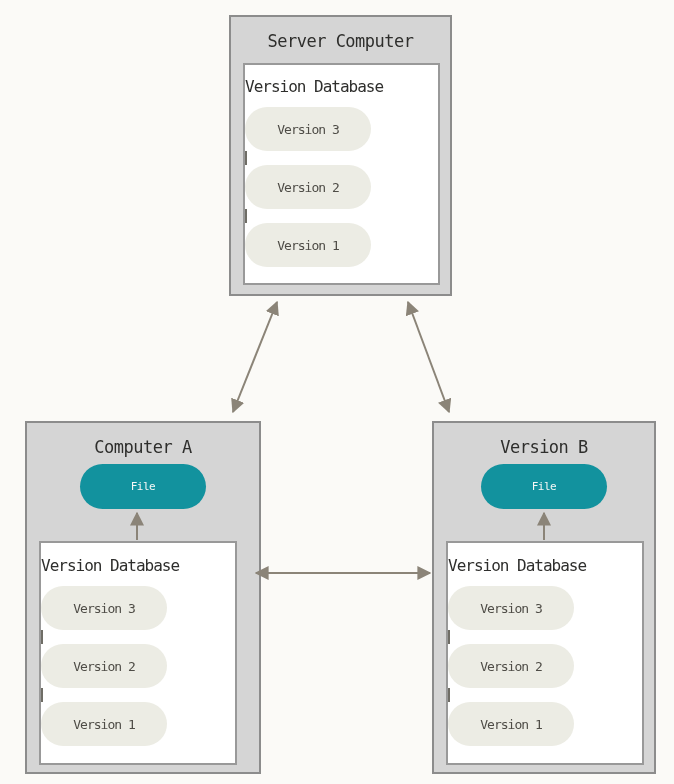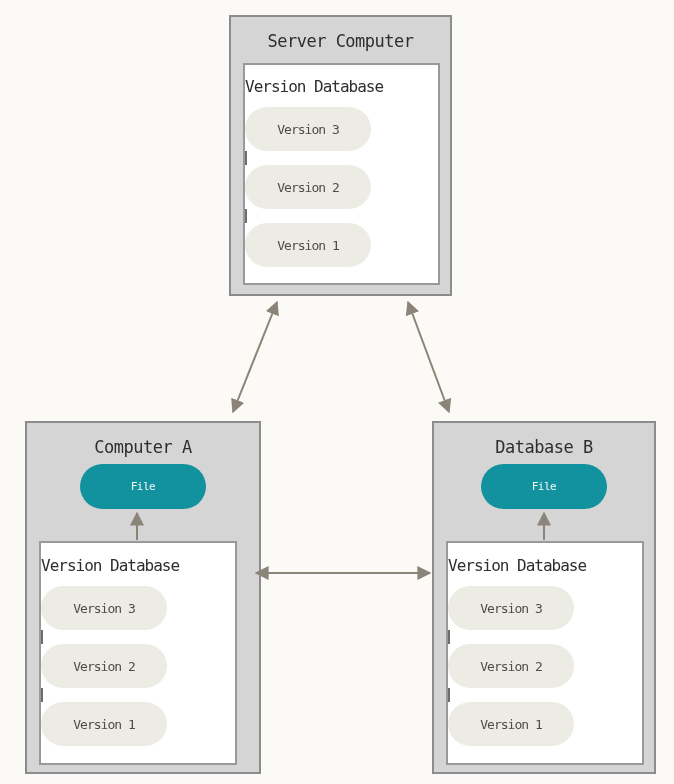--- a/index.html
+++ b/index.html
@@ -119,21 +119,21 @@
       <div class="db-title">Version Database</div>
       <div class="version-pill">Version 3</div>
       <div class="connector"></div>
       <div class="version-pill">Version 2</div>
       <div class="connector"></div>
       <div class="version-pill">Version 1</div>
     </div>
   </div>
 
   <div class="machine computer-b">
-    <div class="machine-title">Database B</div>
+    <div class="machine-title">Version B</div>
     <div class="file-pill">File</div>
     <div class="db-box">
       <div class="db-title">Version Database</div>
       <div class="version-pill">Version 3</div>
       <div class="connector"></div>
       <div class="version-pill">Version 2</div>
       <div class="connector"></div>
       <div class="version-pill">Version 1</div>
     </div>
   </div>

